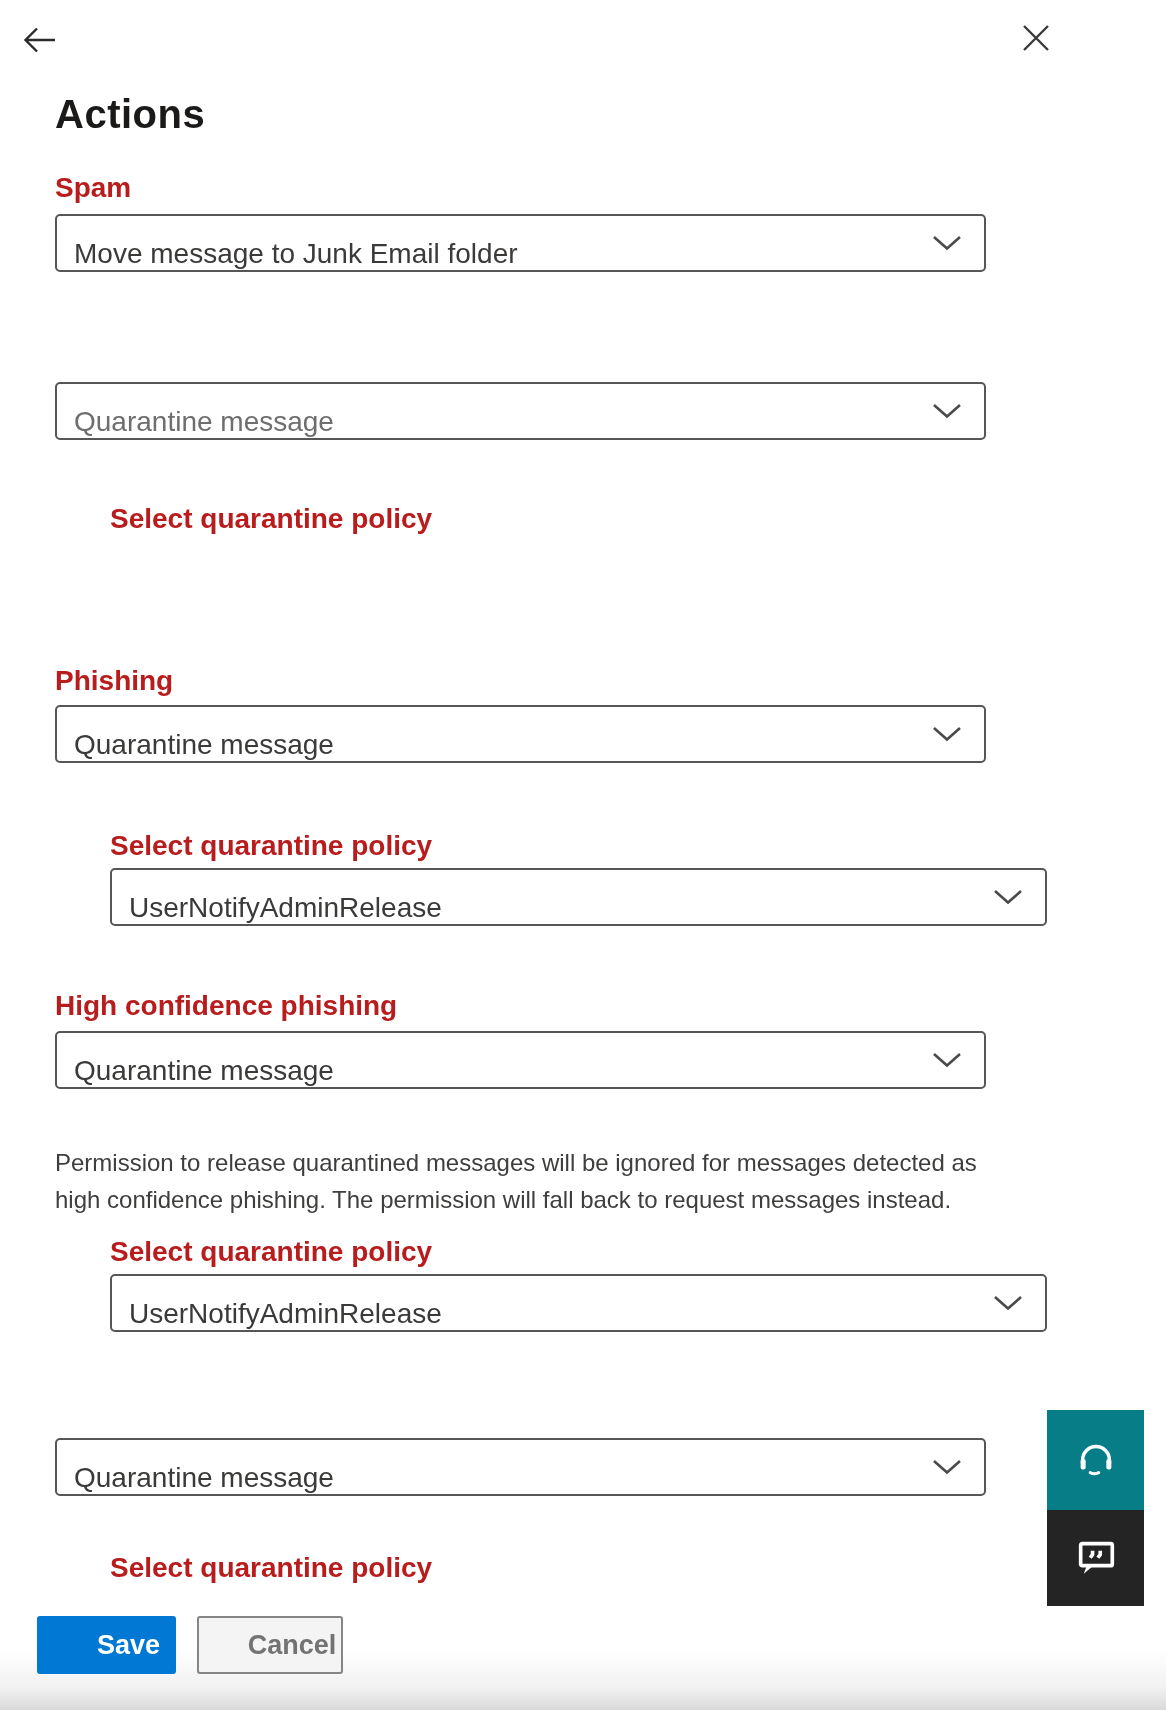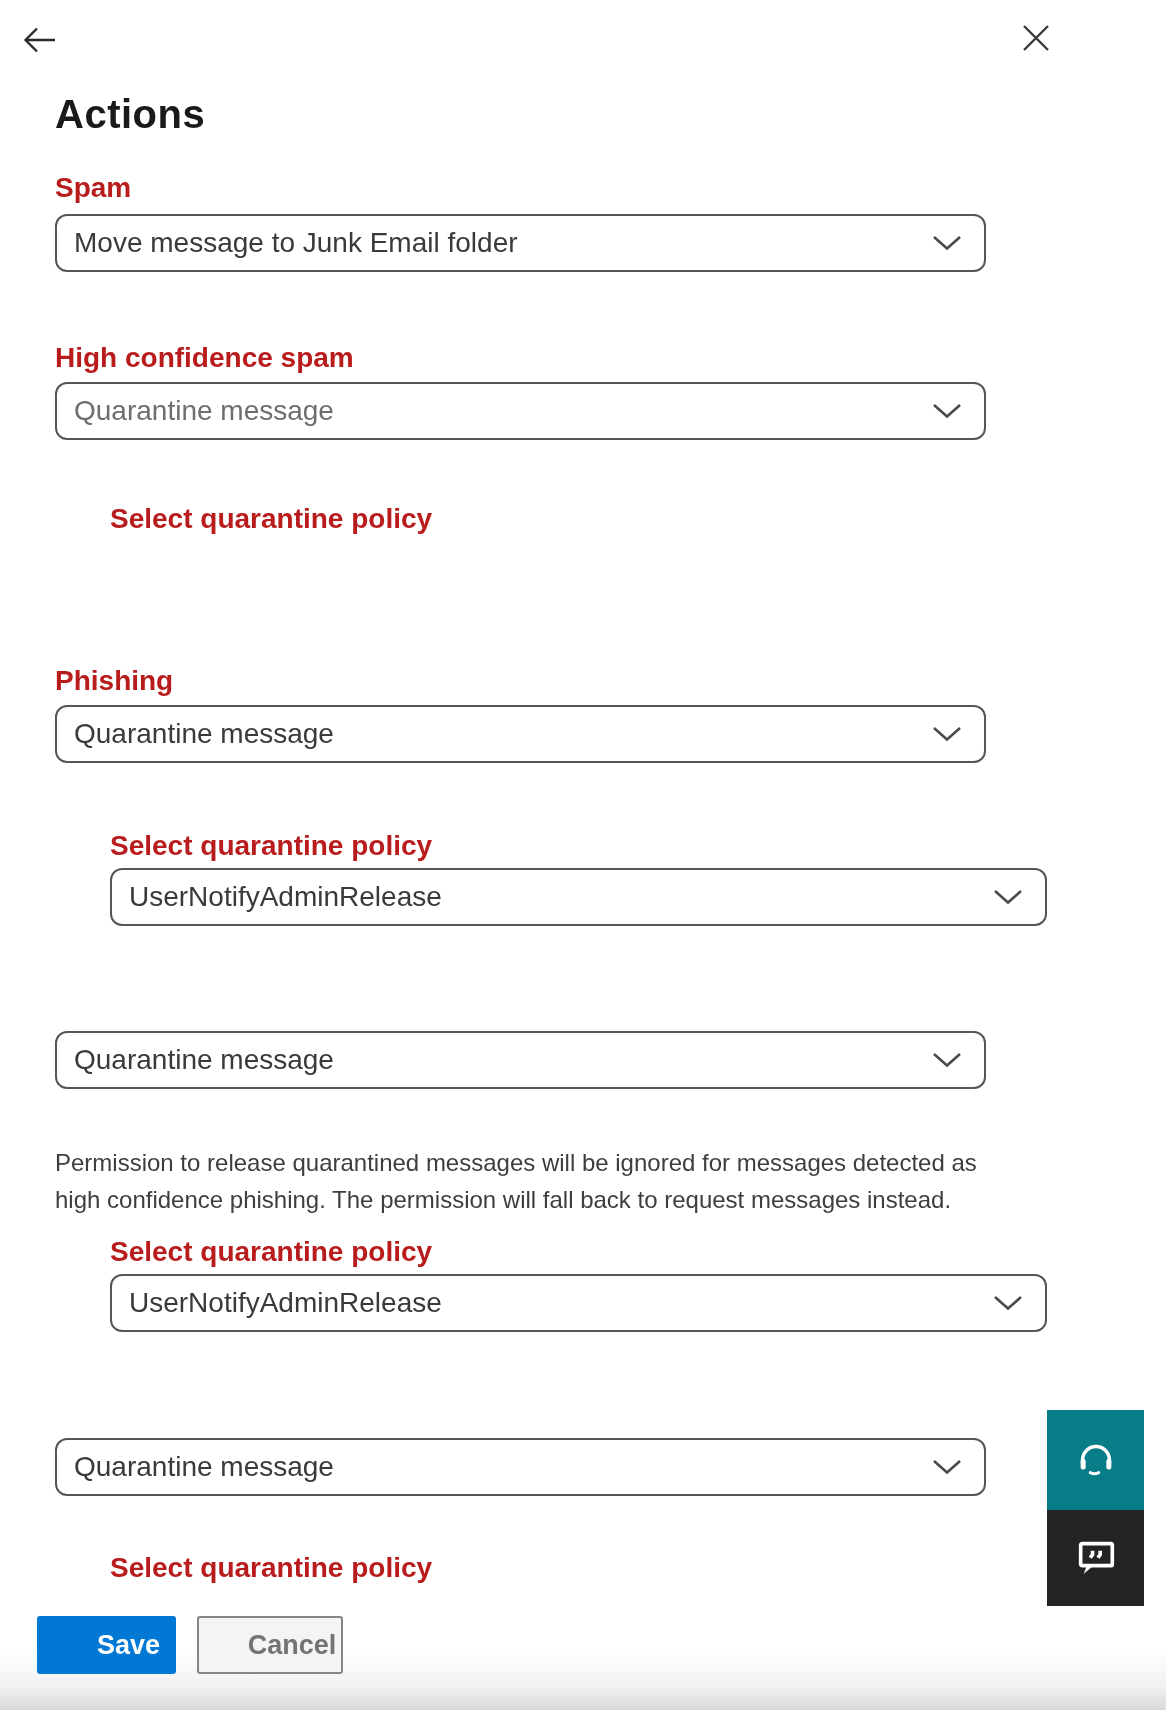--- a/index.html
+++ b/index.html
@@ -17,22 +17,22 @@
     position:absolute; left:55px; top:92px;
     font-size:40px; font-weight:700; color:#1b1a19; letter-spacing:0.5px;
   }
   .lbl {
     position:absolute; left:55px;
     font-size:28px; font-weight:700; color:#b91c1c; white-space:nowrap;
   }
   .lbl.indent { left:110px;text-align:right; }
   .dd {
     position:absolute; left:55px; width:931px; height:58px;
-    border:2px solid #565656; border-radius:12px; background:#fff;
-    display:flex; align-items:center; padding:0 60px 0 17px;
+    border:2px solid #565656; border-radius:5px; background:#fff;
+    display:flex; align-items:flex-end; padding:0 60px 0 17px;
     cursor:pointer;
   }
   .dd.indent { left:110px; width:937px; }
   .ddv { font-size:28px; color:#3b3a39; white-space:nowrap; }
   .ddv.muted { color:#6e6e6e; }
   .chev { position:absolute; right:22px; top:50%; transform:translateY(-50%); line-height:0; }
   .note {
     position:absolute; left:55px; top:1144px;
     font-size:24px; line-height:37px; color:#3f3e3d; white-space:nowrap;
   }
@@ -85,21 +85,20 @@
   <div class="lbl" style="top:172px">Spam</div>
   <div class="dd" style="top:214px">
     <span class="ddv">Move message to Junk Email folder</span>
     <span class="chev">
       <svg width="30" height="16" viewBox="0 0 30 16">
           <path d="M2 2 L15 13.5 L28 2" stroke="#4a4a4a" stroke-width="2.6" fill="none"></path>
         </svg>
     </span>
   </div>
 
-  <div class="lbl" style="top:342px">High confidence spam</div>
   <div class="dd" style="top:382px">
     <span class="ddv muted">Quarantine message</span>
     <span class="chev">
       <svg width="30" height="16" viewBox="0 0 30 16">
           <path d="M2 2 L15 13.5 L28 2" stroke="#4a4a4a" stroke-width="2.6" fill="none"></path>
         </svg>
     </span>
   </div>
 
   <div class="lbl indent" style="top:503px">Select quarantine policy</div>
@@ -117,20 +116,21 @@
   <div class="lbl indent" style="top:830px">Select quarantine policy</div>
   <div class="dd indent" style="top:868px">
     <span class="ddv">UserNotifyAdminRelease</span>
     <span class="chev">
       <svg width="30" height="16" viewBox="0 0 30 16">
           <path d="M2 2 L15 13.5 L28 2" stroke="#4a4a4a" stroke-width="2.6" fill="none"></path>
         </svg>
     </span>
   </div>
 
+  <div class="lbl" style="top:990px">High confidence phishing</div>
   <div class="dd" style="top:1031px">
     <span class="ddv">Quarantine message</span>
     <span class="chev">
       <svg width="30" height="16" viewBox="0 0 30 16">
           <path d="M2 2 L15 13.5 L28 2" stroke="#4a4a4a" stroke-width="2.6" fill="none"></path>
         </svg>
     </span>
   </div>
 
   <div class="note">

